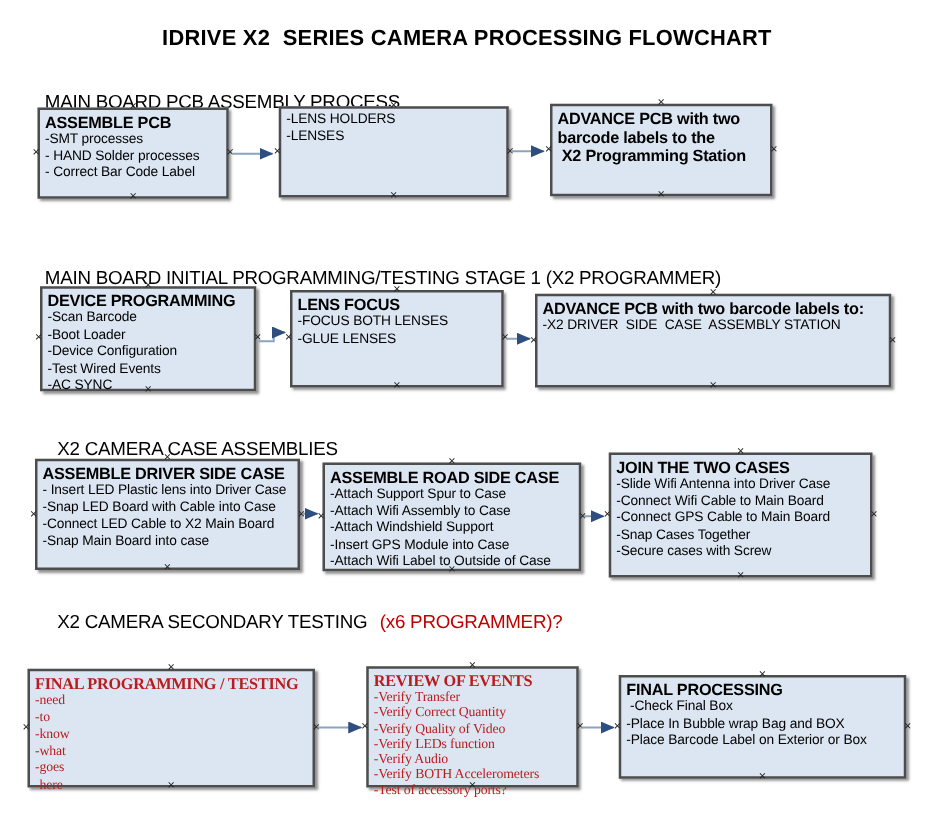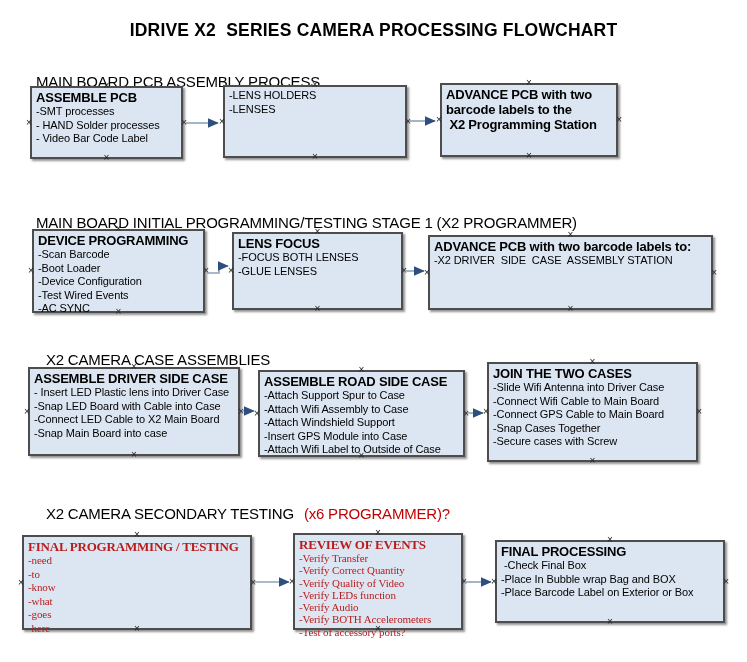--- a/index.html
+++ b/index.html
@@ -11,21 +11,21 @@
     position:absolute;left:0;top:20px;width:747px;text-align:center;
     font-size:17.5px;font-weight:bold;white-space:pre;letter-spacing:0.2px;
   }
   .sec-heading{
     position:absolute;font-size:15px;font-weight:normal;white-space:pre;letter-spacing:-0.2px;
   }
   .sec-heading .accent{color:#c00000;padding-left:10px;}
   #h0{left:20px;top:56px}
   #h1{left:20px;top:197px}
   #h2{left:30px;top:334px}
-  #h3{left:30px;top:488px}
+  #h3{left:30px;top:472px}
 
   .box{
     position:absolute;box-sizing:border-box;
     background:#dce6f2;border:2px solid #4d4d4d;
     box-shadow:2px 2px 2px rgba(110,110,110,0.75);
     padding:2px 4px;overflow:visible;
   }
   .box-title{
     font-size:13px;font-weight:bold;line-height:15px;
     white-space:pre-wrap;letter-spacing:-0.2px;
@@ -78,21 +78,21 @@
     <span>X2 CAMERA CASE ASSEMBLIES</span>
   </div>
   <div class="sec-heading" id="h3">
     <span>X2 CAMERA SECONDARY TESTING</span><span class="accent">(x6 PROGRAMMER)?</span>
   </div>
 
   <div class="box" id="b00">
     <div class="box-title">ASSEMBLE PCB</div>
     <div class="box-line">-SMT processes</div>
     <div class="box-line">- HAND Solder processes</div>
-    <div class="box-line">- Video Bar Code Label</div>
+    <div class="box-line">- Correct Bar Code Label</div>
   <span class="hdl hdl-t">×</span>
       <span class="hdl hdl-b">×</span>
       <span class="hdl hdl-l">×</span>
       <span class="hdl hdl-r">×</span>
     </div>
   <div class="box" id="b01">
     <div class="box-line">-LENS HOLDERS</div>
     <div class="box-line">-LENSES</div>
   <span class="hdl hdl-t">×</span>
       <span class="hdl hdl-b">×</span>

